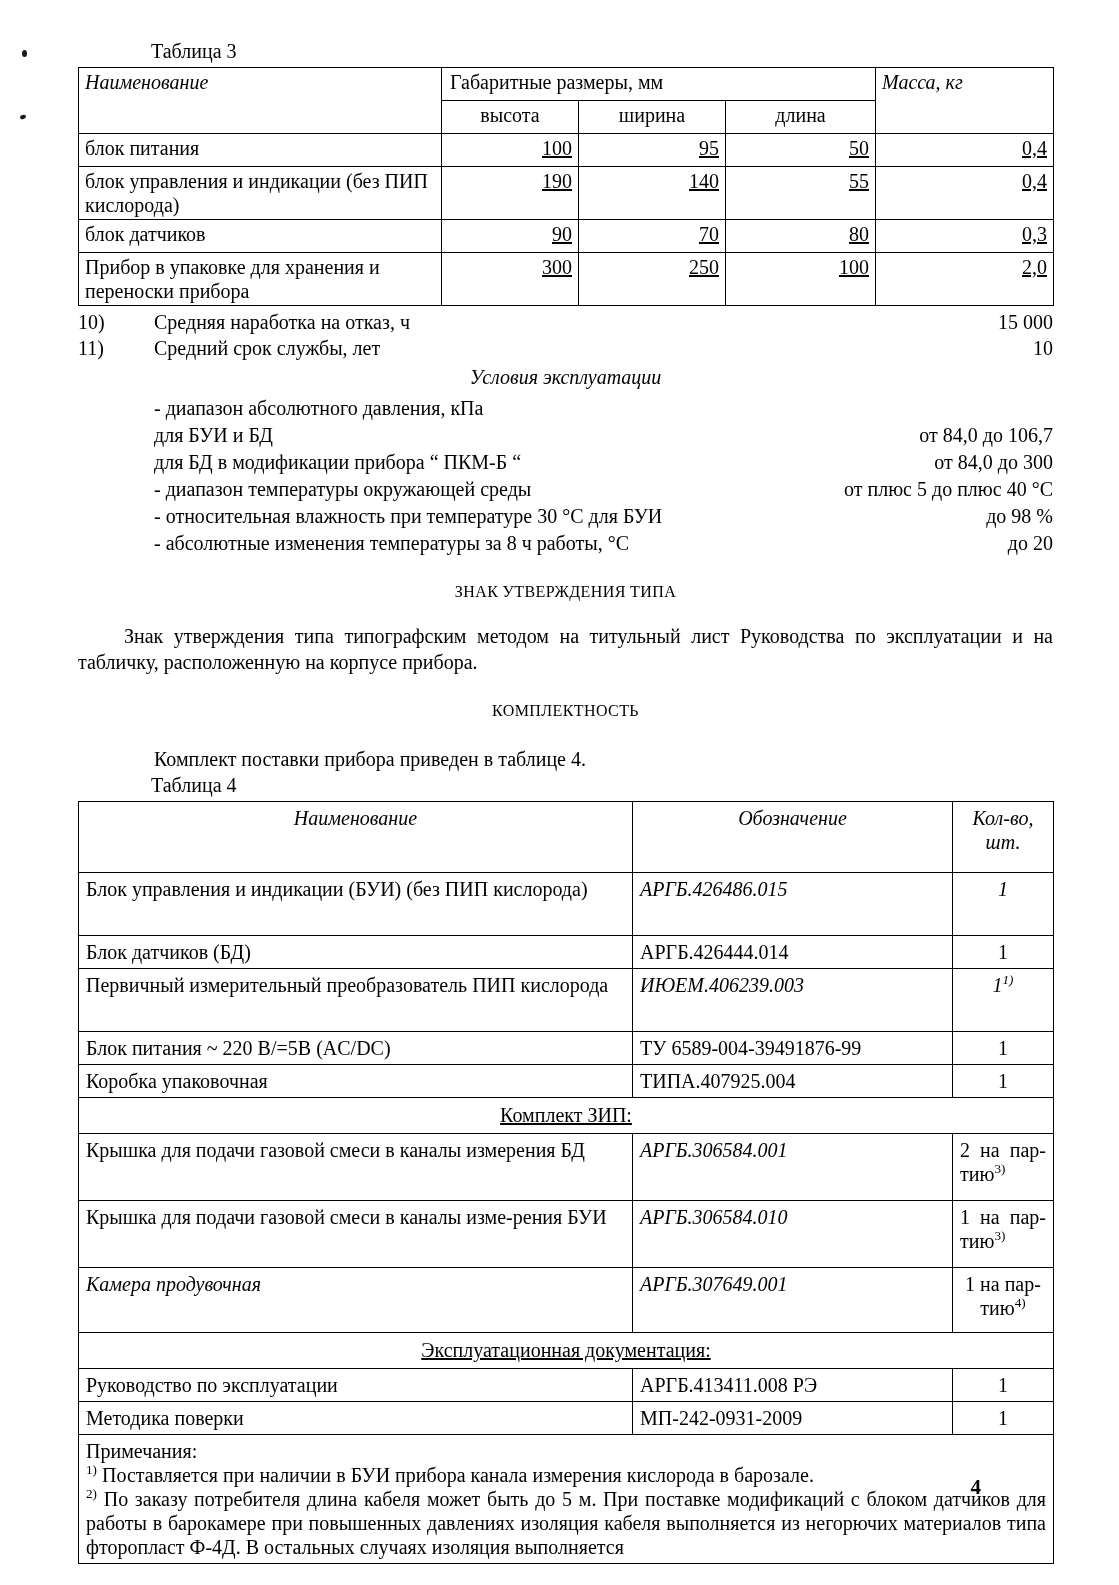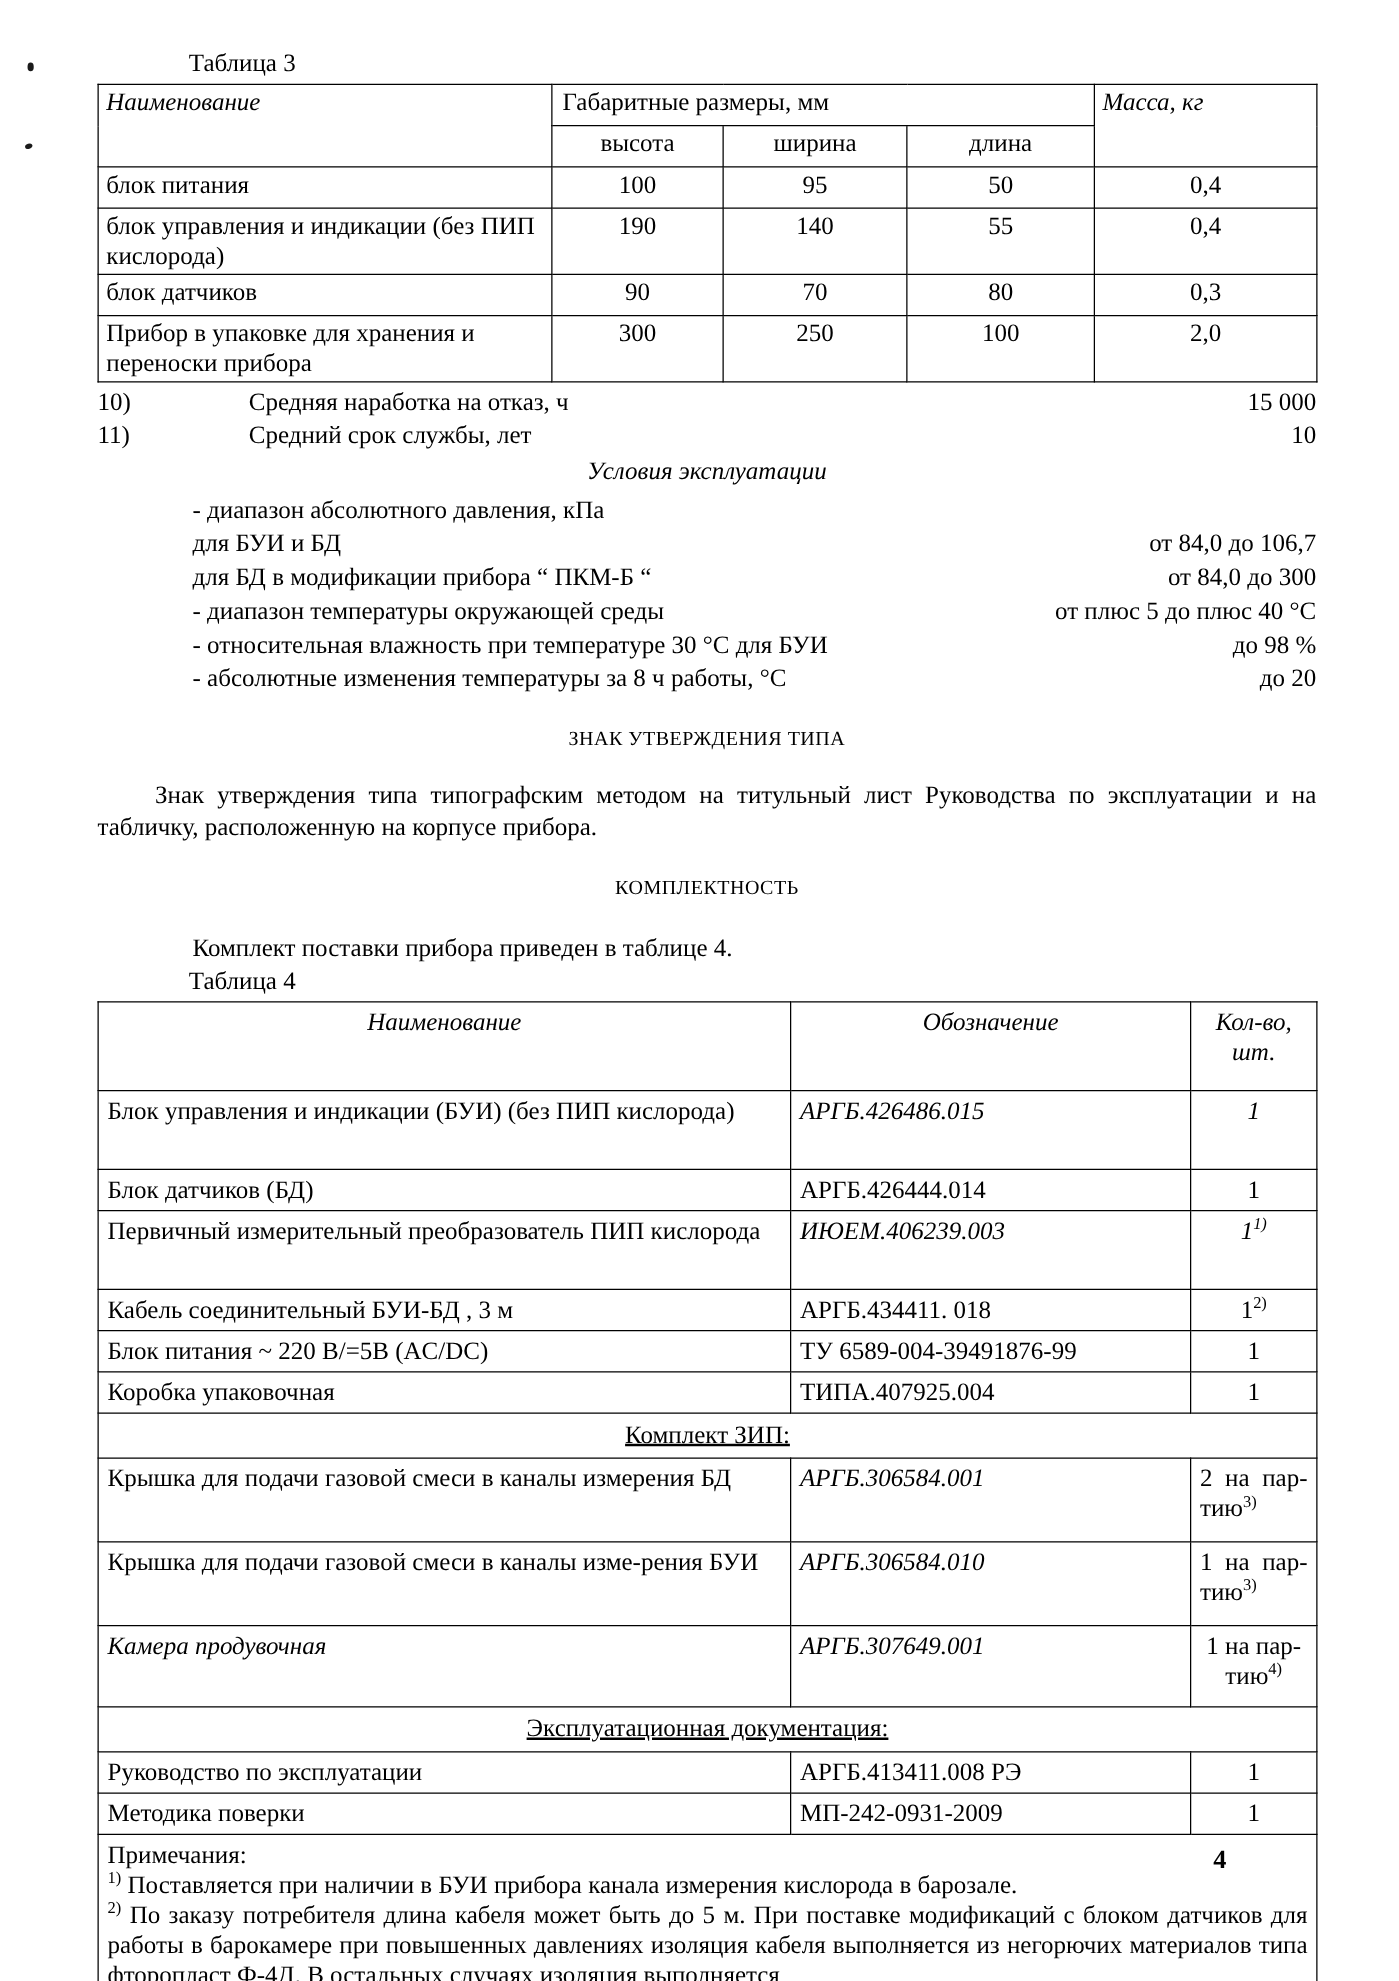--- a/index.html
+++ b/index.html
@@ -60,29 +60,28 @@
     padding: 2px 6px;
     vertical-align: top;
   }
   .c { text-align: center; }
   .l { text-align: left; }
   .mid { vertical-align: middle; font-style: italic; }
 
   
   #table3 td { height: 28px; }
   #table3 .hdr-merge { text-align: left; padding-left: 8px; }
-  #table3 .num { text-align: center; }
+  #table3 .num { text-align: right; text-decoration: underline; }
 
   
   .listrow {
     display: flex;
     align-items: baseline;
     font-size: 20px;
     line-height: 1.32;
-    gap: 45px;
   }
   .listrow .idx {
     width: 76px;
     flex: 0 0 76px;
     padding-left: 0px;
   }
   .listrow .lbl { flex: 1 1 auto; }
   .listrow .val { flex: 0 0 auto; text-align: right; white-space: nowrap; }
 
   .section-italic {
@@ -291,25 +290,20 @@
           <td class="l">АРГБ.426444.014</td>
           <td class="qty">1</td>
         </tr>
 
         <tr>
           <td class="l" style="height:54px;">Первичный измерительный  преобразователь ПИП кислорода</td>
           <td class="l mid">ИЮЕМ.406239.003</td>
           <td class="qty mid"><span>1</span><sup>1)</sup></td>
         </tr>
 
-        <tr>
-          <td class="l">Кабель соединительный  БУИ-БД , 3 м</td>
-          <td class="l">АРГБ.434411. 018</td>
-          <td class="qty"><span>1</span><sup>2)</sup></td>
-        </tr>
 
         <tr>
           <td class="l">Блок питания ~ 220 В/=5В (AC/DC)</td>
           <td class="l">ТУ 6589-004-39491876-99</td>
           <td class="qty">1</td>
         </tr>
 
         <tr>
           <td class="l">Коробка упаковочная</td>
           <td class="l">ТИПА.407925.004</td>

